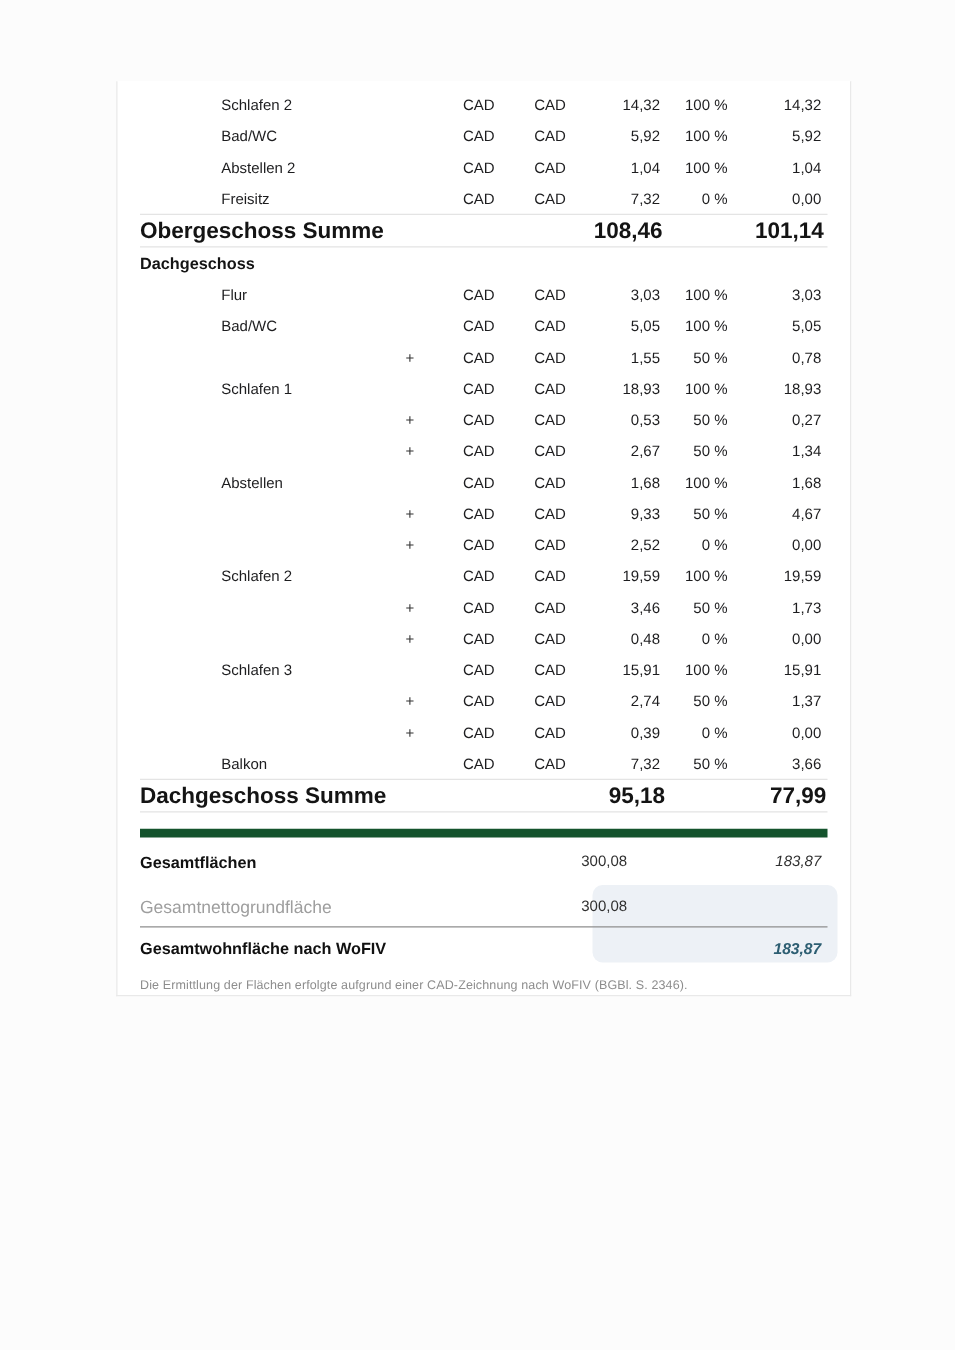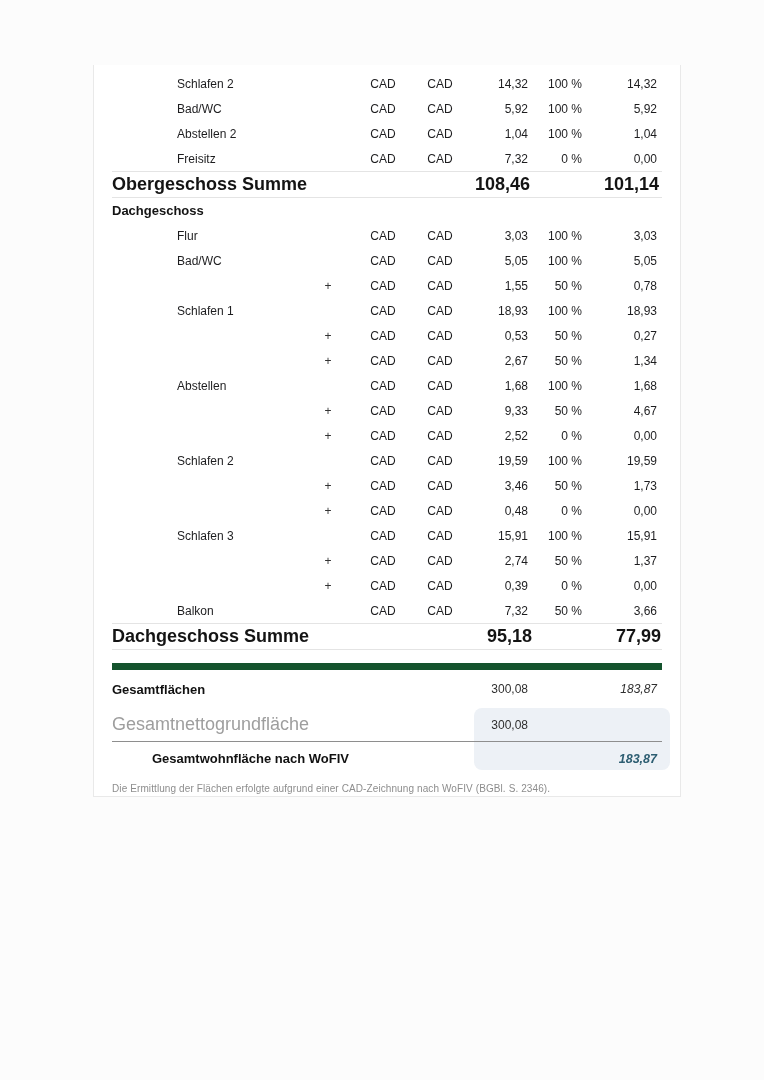--- a/index.html
+++ b/index.html
@@ -69,33 +69,33 @@
     left: 362px;
     right: -8px;
     height: 62px;
     background: #edf1f6;
     border-radius: 8px;
     z-index: 0;
   }
   .totals .trow { position: relative; z-index: 1; background: transparent; }
   .trow.total-main { height: 38px; }
   .trow.total-netto { height: 33px; border-bottom: 1px solid #8e8e8e; }
-  .trow.total-wofiv { height: 33px; margin-left: 40px; }
+  .trow.total-wofiv { height: 33px; }
   .t-label-bold {
     font-weight: bold;
     font-size: 13px;
     color: #111;
     grid-column: 1 / 5;
   }
   .t-label-gray {
-    font-size: 18px;
+    font-size: 14px;
     color: #9e9e9e;
     grid-column: 1 / 5;
   }
-  .t-val { text-align: right; color: #2f2f2f; font-size: 12px; }
+  .t-val { text-align: left; color: #2f2f2f; font-size: 12px; }
   .t-res { text-align: right; padding-right: 5px; color: #2f2f2f; font-size: 12px; font-style: italic; }
   .t-res.accent { font-weight: bold; font-size: 12.5px; }
   
   .footnote {
     margin-top: 9px;
     font-size: 10px;
     line-height: 9.5px;
     color: #8d8d8d;
     letter-spacing: 0.1px;
   }

